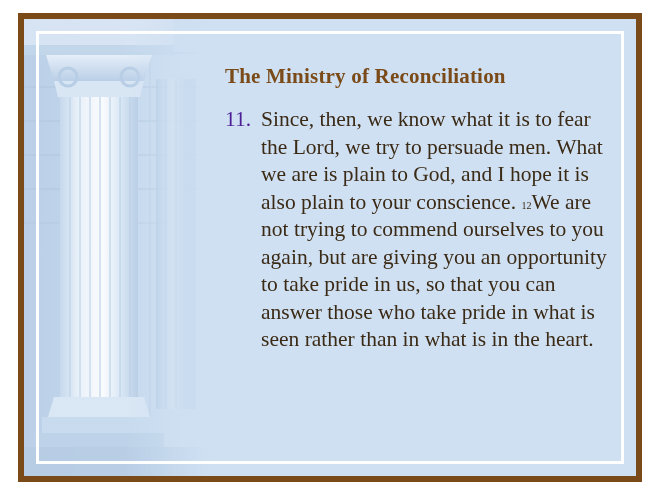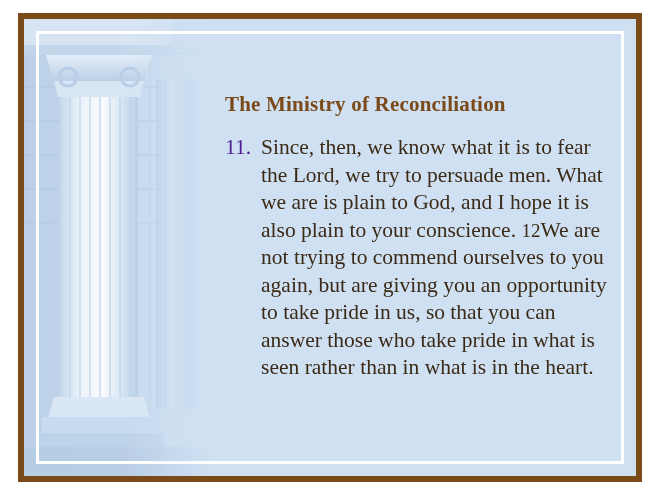--- a/index.html
+++ b/index.html
@@ -86,21 +86,20 @@
   
   .text-wrap {
     position: absolute;
     left: 185px;
     top: 0;
     right: 0;
     bottom: 0;
     z-index: 3;
     padding: 46px 28px 0 16px;
     box-sizing: border-box;
-    margin-top: 28px;
   }
 
   .slide-title {
     font-family: "Liberation Serif", serif;
     font-weight: bold;
     font-size: 21px;
     color: #7a4a18;
     letter-spacing: 0.2px;
     margin: 0 0 18px 0;
     line-height: 1.1;
@@ -121,21 +120,21 @@
 
   .verse-body {
     font-size: 21.5px;
     color: #3b2a16;
     line-height: 1.28;
     flex: 1 1 auto;
     text-align: left;
   }
 
   .inline-verse-num {
-    font-size: 19px;
+    font-size: 10px;
     vertical-align: baseline;
   }
 </style>
 </head>
 <body>
 
 <div class="slide">
 
   <div class="frame-outer"></div>
 

